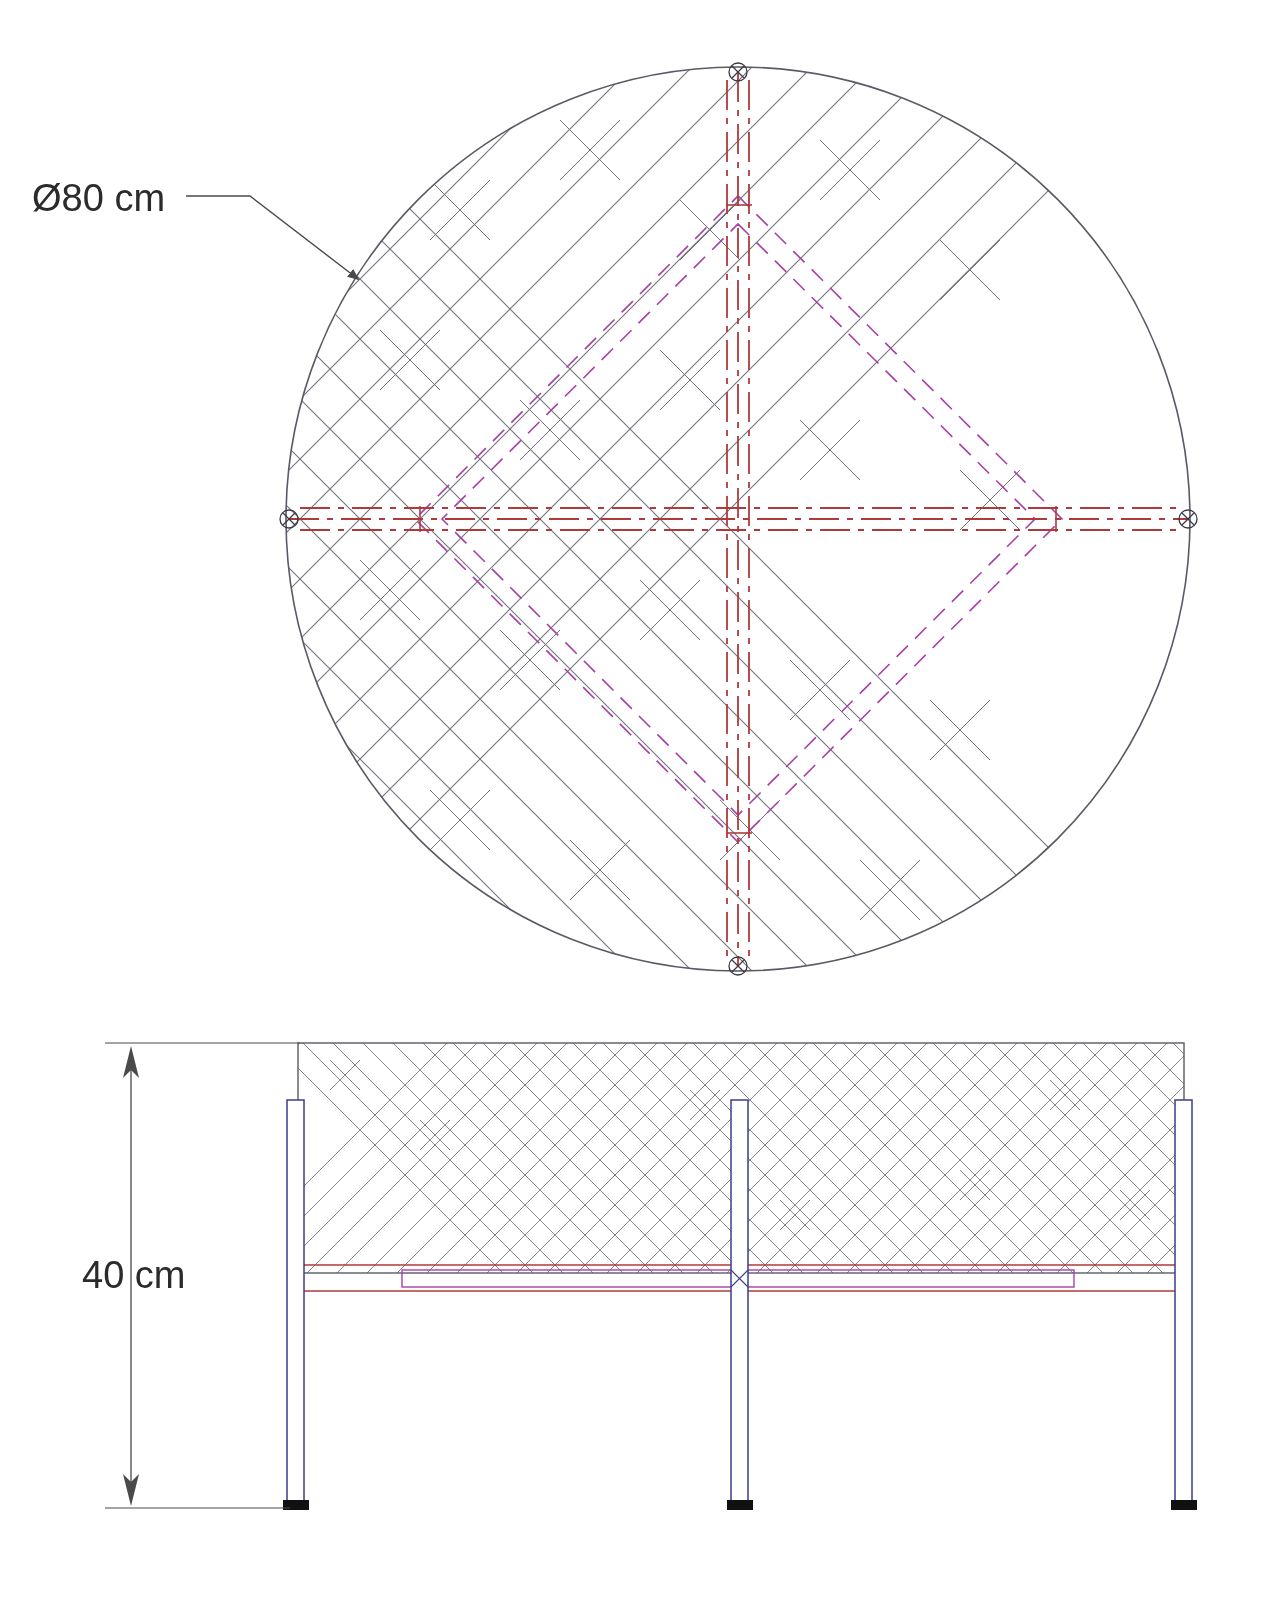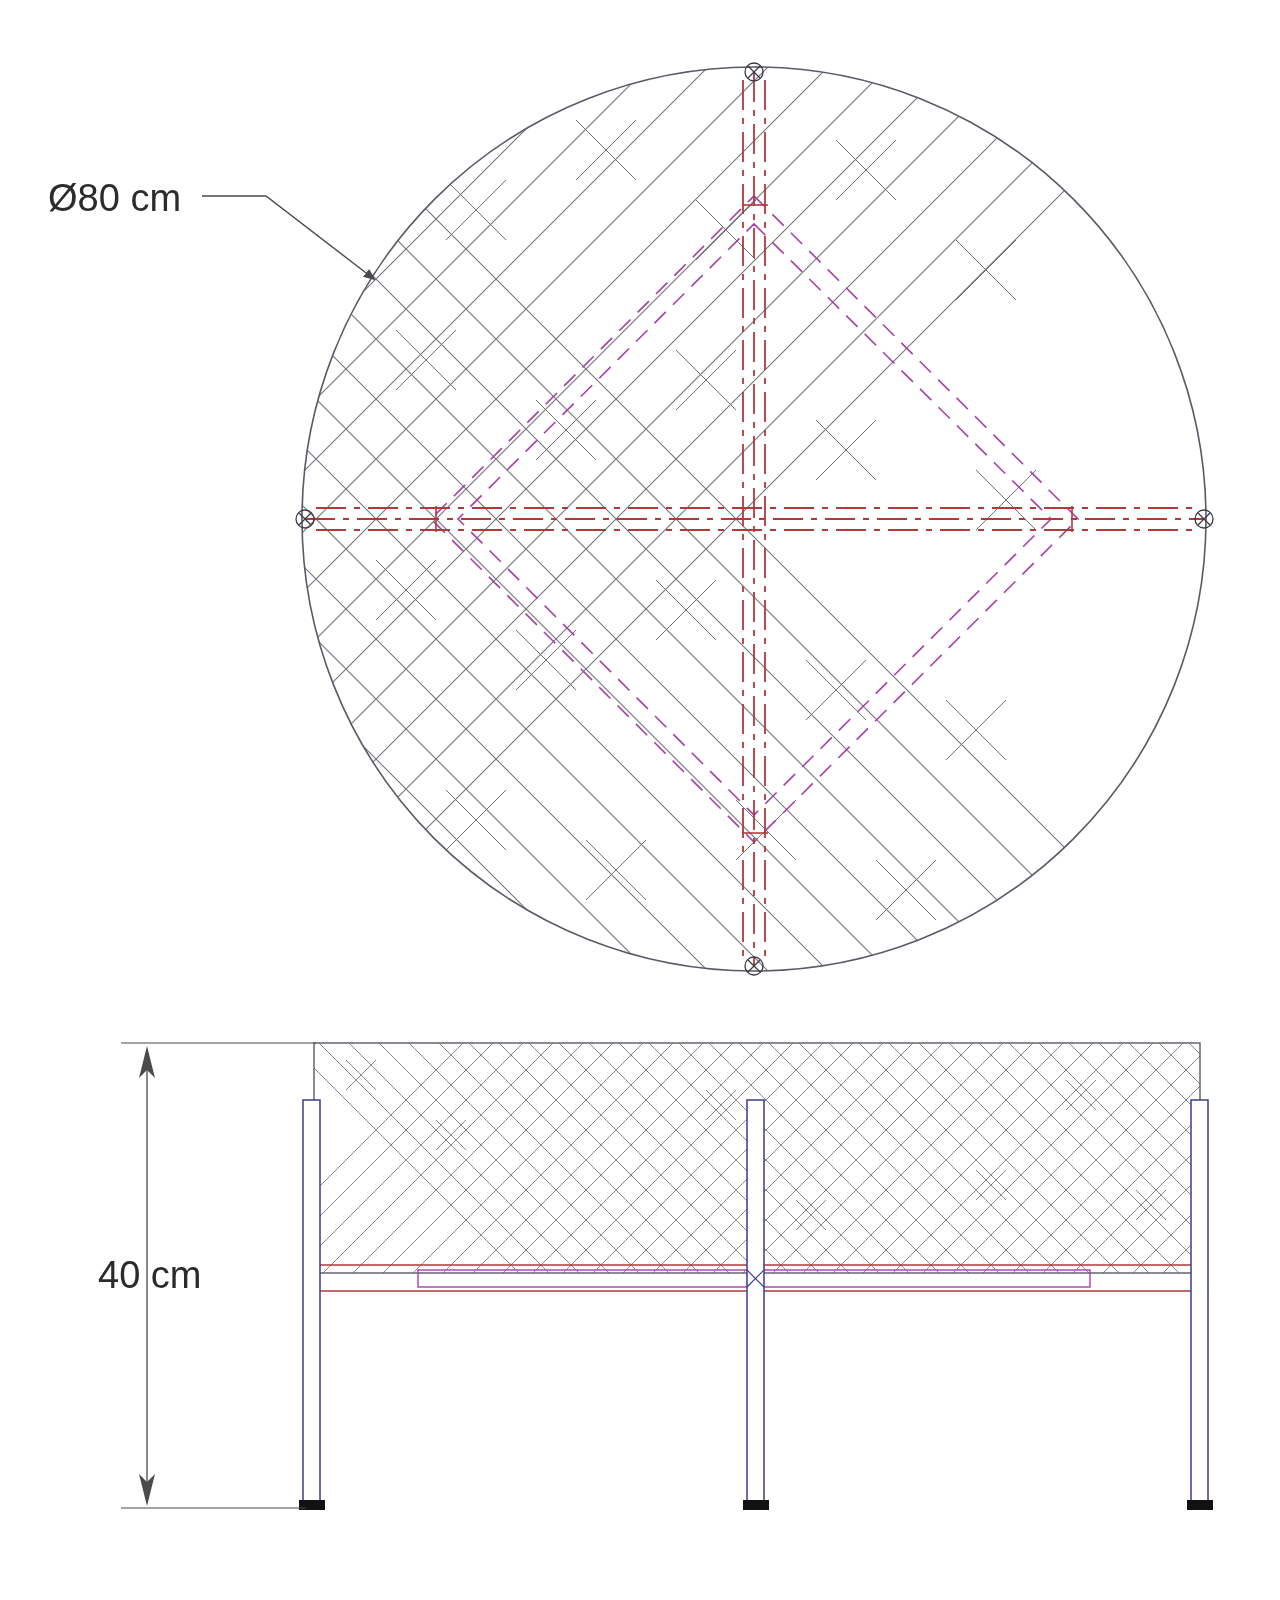--- a/index.html
+++ b/index.html
@@ -9,21 +9,21 @@
   }
   body {
     width: 1280px;
     height: 1600px;
     position: relative;
     font-family: "Liberation Sans", sans-serif;
     overflow: hidden;
   }
   #drawing-root {
     position: absolute;
-    left: 16px;
+    left: 0;
     top: 0;
     width: 1080px;
     height: 1600px;
   }
   svg.cad {
     display: block;
     width: 1280px;
     height: 1600px;
   }
   .dim-text {

